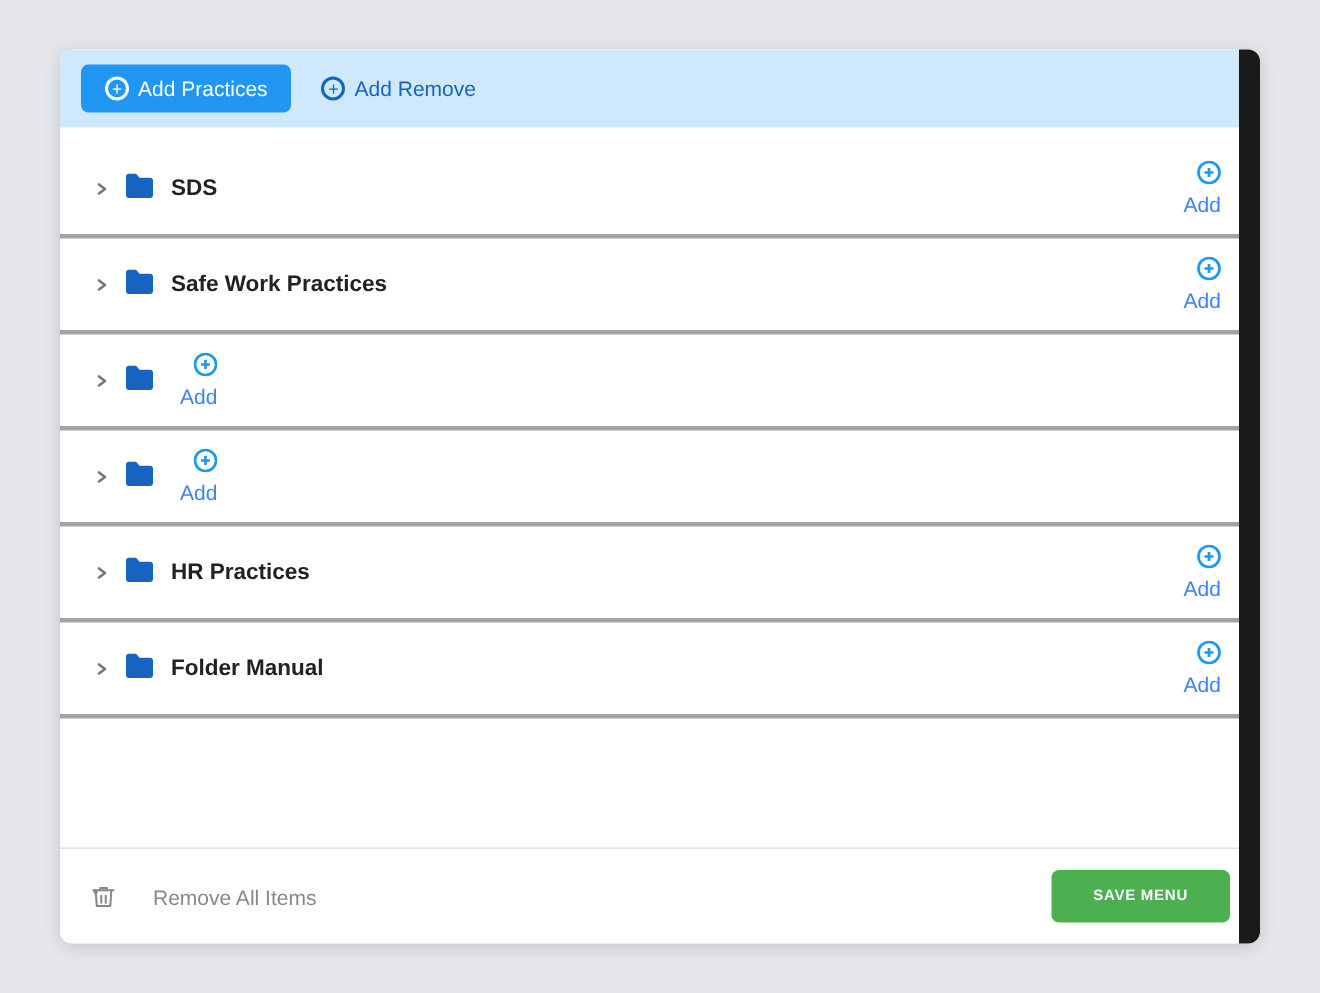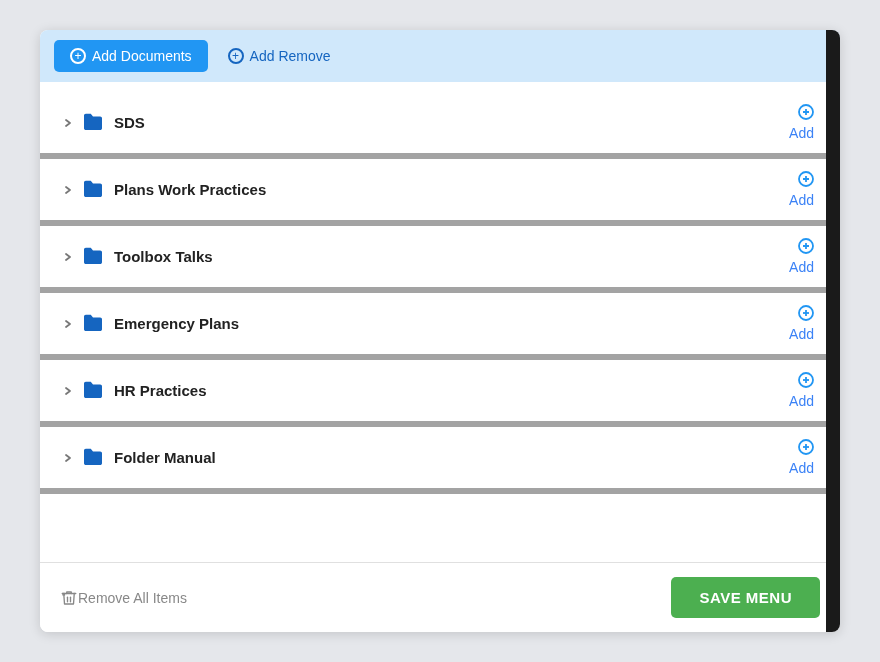--- a/index.html
+++ b/index.html
@@ -75,21 +75,21 @@
     .content {
       flex: 1;
       padding: 10px 0;
       min-height: 480px;
     }
 
     .folder-item {
       display: flex;
       align-items: center;
       padding: 10px 20px;
-      border-bottom: 6px solid #a3a3a3;
+      border-bottom: 3px solid #a3a3a3;
       cursor: pointer;
     }
 
     .chevron {
       width: 16px;
       height: 16px;
       color: #666;
       display: flex;
       align-items: center;
       justify-content: center;
@@ -140,35 +140,35 @@
       border-top: 1px solid #e0e0e0;
       padding: 14px 20px;
       display: flex;
       align-items: center;
       justify-content: space-between;
     }
 
     .remove-all-btn {
       display: flex;
       align-items: center;
-      gap: 0;
+      gap: 24px;
       background: transparent;
       border: none;
       color: #888;
       font-size: 14px;
       cursor: pointer;
     }
 
     .save-menu-btn {
       background: #4caf50;
       color: #fff;
       border: none;
       border-radius: 5px;
       padding: 12px 28px;
-      font-size: 15px;
+      font-size: 10px;
       font-weight: 700;
       letter-spacing: 0.5px;
       cursor: pointer;
     }
 
     
     .scrollbar-decoration {
       position: absolute;
       right: 0;
       top: 0;
@@ -185,21 +185,21 @@
   </style>
 </head>
 <body>
 
 <div class="outer-wrapper">
   <div class="main-container">
 
     <div class="toolbar">
       <button class="btn-add-resource">
         <span class="plus-circle">+</span>
-        <span>Add Documents</span>
+        <span>Add Practices</span>
       </button>
       <button class="btn-add-folder">
         <span class="plus-circle">+</span>
         <span>Add Remove</span>
       </button>
     </div>
 
     <div class="content">
 
     <div class="folder-item">
@@ -227,63 +227,61 @@
       <span class="chevron">
         <svg viewBox="0 0 10 10" fill="none" stroke="#777" stroke-width="1.8" stroke-linecap="round" stroke-linejoin="round">
           <polyline points="3,2 7,5 3,8"></polyline>
         </svg>
       </span>
       <span class="folder-icon">
         <svg viewBox="0 0 24 20" fill="#1565c0" xmlns="http://www.w3.org/2000/svg">
           <path d="M2 4C2 2.9 2.9 2 4 2H9.5L12 5H20C21.1 5 22 5.9 22 7V18C22 19.1 21.1 20 20 20H4C2.9 20 2 19.1 2 18V4Z"></path>
         </svg>
       </span>
-      <span class="folder-name">Plans Work Practices</span>
-      <button class="add-btn">
-        <svg width="16" height="16" viewBox="0 0 16 16" fill="none" stroke="#2196f3" stroke-width="1.8">
-          <circle cx="8" cy="8" r="7"></circle>
-          <line x1="8" y1="5" x2="8" y2="11"></line>
-          <line x1="5" y1="8" x2="11" y2="8"></line>
-        </svg>
-        <span>Add</span>
-      </button>
-    </div>
-        <div class="folder-item">
-      <span class="chevron">
-        <svg viewBox="0 0 10 10" fill="none" stroke="#777" stroke-width="1.8" stroke-linecap="round" stroke-linejoin="round">
-          <polyline points="3,2 7,5 3,8"></polyline>
-        </svg>
-      </span>
-      <span class="folder-icon">
-        <svg viewBox="0 0 24 20" fill="#1565c0" xmlns="http://www.w3.org/2000/svg">
-          <path d="M2 4C2 2.9 2.9 2 4 2H9.5L12 5H20C21.1 5 22 5.9 22 7V18C22 19.1 21.1 20 20 20H4C2.9 20 2 19.1 2 18V4Z"></path>
-        </svg>
-      </span>
-      <span class="folder-name">Toolbox Talks</span>
-      <button class="add-btn">
-        <svg width="16" height="16" viewBox="0 0 16 16" fill="none" stroke="#2196f3" stroke-width="1.8">
-          <circle cx="8" cy="8" r="7"></circle>
-          <line x1="8" y1="5" x2="8" y2="11"></line>
-          <line x1="5" y1="8" x2="11" y2="8"></line>
-        </svg>
-        <span>Add</span>
-      </button>
-    </div>
-        <div class="folder-item">
-      <span class="chevron">
-        <svg viewBox="0 0 10 10" fill="none" stroke="#777" stroke-width="1.8" stroke-linecap="round" stroke-linejoin="round">
-          <polyline points="3,2 7,5 3,8"></polyline>
-        </svg>
-      </span>
-      <span class="folder-icon">
-        <svg viewBox="0 0 24 20" fill="#1565c0" xmlns="http://www.w3.org/2000/svg">
-          <path d="M2 4C2 2.9 2.9 2 4 2H9.5L12 5H20C21.1 5 22 5.9 22 7V18C22 19.1 21.1 20 20 20H4C2.9 20 2 19.1 2 18V4Z"></path>
-        </svg>
-      </span>
-      <span class="folder-name">Emergency Plans</span>
+      <span class="folder-name">Safe Work Practices</span>
+      <button class="add-btn">
+        <svg width="16" height="16" viewBox="0 0 16 16" fill="none" stroke="#2196f3" stroke-width="1.8">
+          <circle cx="8" cy="8" r="7"></circle>
+          <line x1="8" y1="5" x2="8" y2="11"></line>
+          <line x1="5" y1="8" x2="11" y2="8"></line>
+        </svg>
+        <span>Add</span>
+      </button>
+    </div>
+        <div class="folder-item">
+      <span class="chevron">
+        <svg viewBox="0 0 10 10" fill="none" stroke="#777" stroke-width="1.8" stroke-linecap="round" stroke-linejoin="round">
+          <polyline points="3,2 7,5 3,8"></polyline>
+        </svg>
+      </span>
+      <span class="folder-icon">
+        <svg viewBox="0 0 24 20" fill="#1565c0" xmlns="http://www.w3.org/2000/svg">
+          <path d="M2 4C2 2.9 2.9 2 4 2H9.5L12 5H20C21.1 5 22 5.9 22 7V18C22 19.1 21.1 20 20 20H4C2.9 20 2 19.1 2 18V4Z"></path>
+        </svg>
+      </span>
+      <button class="add-btn">
+        <svg width="16" height="16" viewBox="0 0 16 16" fill="none" stroke="#2196f3" stroke-width="1.8">
+          <circle cx="8" cy="8" r="7"></circle>
+          <line x1="8" y1="5" x2="8" y2="11"></line>
+          <line x1="5" y1="8" x2="11" y2="8"></line>
+        </svg>
+        <span>Add</span>
+      </button>
+    </div>
+        <div class="folder-item">
+      <span class="chevron">
+        <svg viewBox="0 0 10 10" fill="none" stroke="#777" stroke-width="1.8" stroke-linecap="round" stroke-linejoin="round">
+          <polyline points="3,2 7,5 3,8"></polyline>
+        </svg>
+      </span>
+      <span class="folder-icon">
+        <svg viewBox="0 0 24 20" fill="#1565c0" xmlns="http://www.w3.org/2000/svg">
+          <path d="M2 4C2 2.9 2.9 2 4 2H9.5L12 5H20C21.1 5 22 5.9 22 7V18C22 19.1 21.1 20 20 20H4C2.9 20 2 19.1 2 18V4Z"></path>
+        </svg>
+      </span>
       <button class="add-btn">
         <svg width="16" height="16" viewBox="0 0 16 16" fill="none" stroke="#2196f3" stroke-width="1.8">
           <circle cx="8" cy="8" r="7"></circle>
           <line x1="8" y1="5" x2="8" y2="11"></line>
           <line x1="5" y1="8" x2="11" y2="8"></line>
         </svg>
         <span>Add</span>
       </button>
     </div>
         <div class="folder-item">

